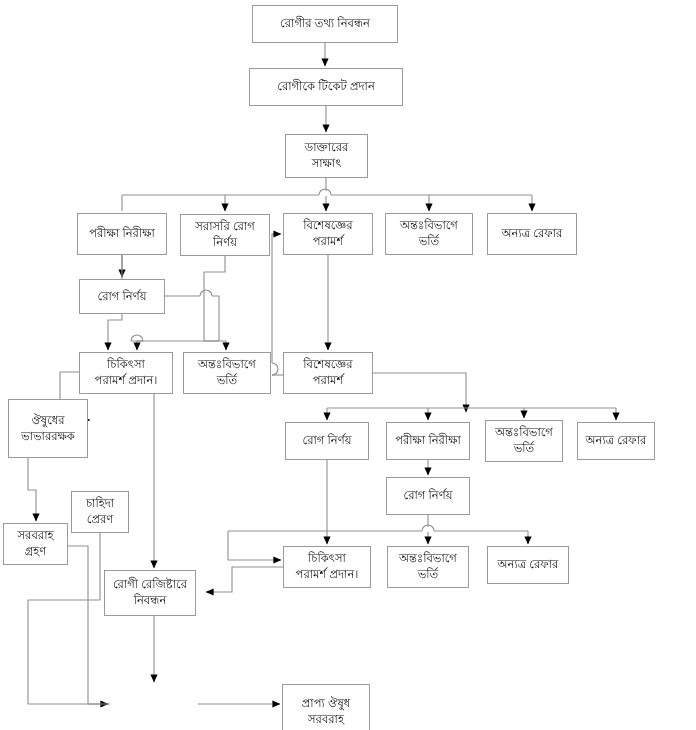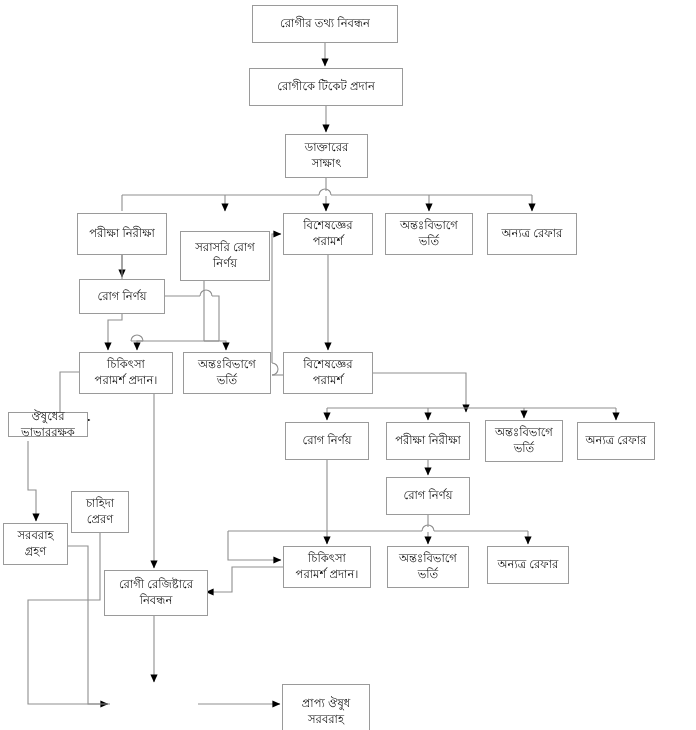--- a/index.html
+++ b/index.html
@@ -137,21 +137,21 @@
 
   <div class="node" style="left:252px;top:5px;width:146px;height:38px;">রোগীর তথ্য নিবন্ধন</div>
 
   <div class="node" style="left:285px;top:134px;width:83px;height:44px;">ডাক্তারের
 সাক্ষাৎ</div>
 
   <div class="node" style="left:249px;top:68px;width:154px;height:38px;">রোগীকে টিকেট প্রদান</div>
 
   <div class="node" style="left:77px;top:213px;width:90px;height:42px;">পরীক্ষা নিরীক্ষা</div>
 
-  <div class="node" style="left:180px;top:231px;width:90px;height:50px;">সরাসরি রোগ
+  <div class="node" style="left:180px;top:214px;width:90px;height:42px;">সরাসরি রোগ
 নির্ণয়</div>
 
   <div class="node" style="left:283px;top:213px;width:90px;height:42px;">বিশেষজ্ঞের
 পরামর্শ</div>
 
   <div class="node" style="left:385px;top:213px;width:88px;height:42px;">অন্তঃবিভাগে
 ভর্তি</div>
 
   <div class="node" style="left:487px;top:213px;width:90px;height:42px;">অন্যত্র রেফার</div>
 
@@ -159,21 +159,21 @@
 
   <div class="node" style="left:79px;top:352px;width:94px;height:42px;">চিকিৎসা
 পরামর্শ প্রদান।</div>
 
   <div class="node" style="left:183px;top:352px;width:88px;height:42px;">অন্তঃবিভাগে
 ভর্তি</div>
 
   <div class="node" style="left:283px;top:352px;width:90px;height:42px;">বিশেষজ্ঞের
 পরামর্শ</div>
 
-  <div class="node" style="left:8px;top:399px;width:80px;height:25px;margin-top:13px;">ঔষুধের
+  <div class="node" style="left:8px;top:399px;width:80px;height:59px;">ঔষুধের
 ভাভাররক্ষক</div>
 
   <div class="node" style="left:71px;top:453px;width:58px;height:42px;margin-top:38px;">চাহিদা
 প্রেরণ</div>
 
   <div class="node" style="left:3px;top:523px;width:65px;height:42px;">সরবরাহ
 গ্রহণ</div>
 
   <div class="node" style="left:285px;top:422px;width:84px;height:38px;">রোগ নির্ণয়</div>
 
@@ -187,20 +187,20 @@
   <div class="node" style="left:386px;top:477px;width:84px;height:38px;">রোগ নির্ণয়</div>
 
   <div class="node" style="left:283px;top:546px;width:88px;height:42px;">চিকিৎসা
 পরামর্শ প্রদান।</div>
 
   <div class="node" style="left:387px;top:546px;width:82px;height:42px;">অন্তঃবিভাগে
 ভর্তি</div>
 
   <div class="node" style="left:487px;top:546px;width:82px;height:38px;">অন্যত্র রেফার</div>
 
-  <div class="node" style="left:104px;top:570px;width:104px;height:46px;text-align:center;">রোগী রেজিষ্টারে
+  <div class="node" style="left:104px;top:570px;width:92px;height:46px;text-align:center;">রোগী রেজিষ্টারে
 নিবন্ধন</div>
 
 
   <div class="node" style="left:282px;top:684px;width:88px;height:56px;">প্রাপ্য ঔষুধ
 সরবরাহ</div>
 
 </div>
 
 </body></html>

